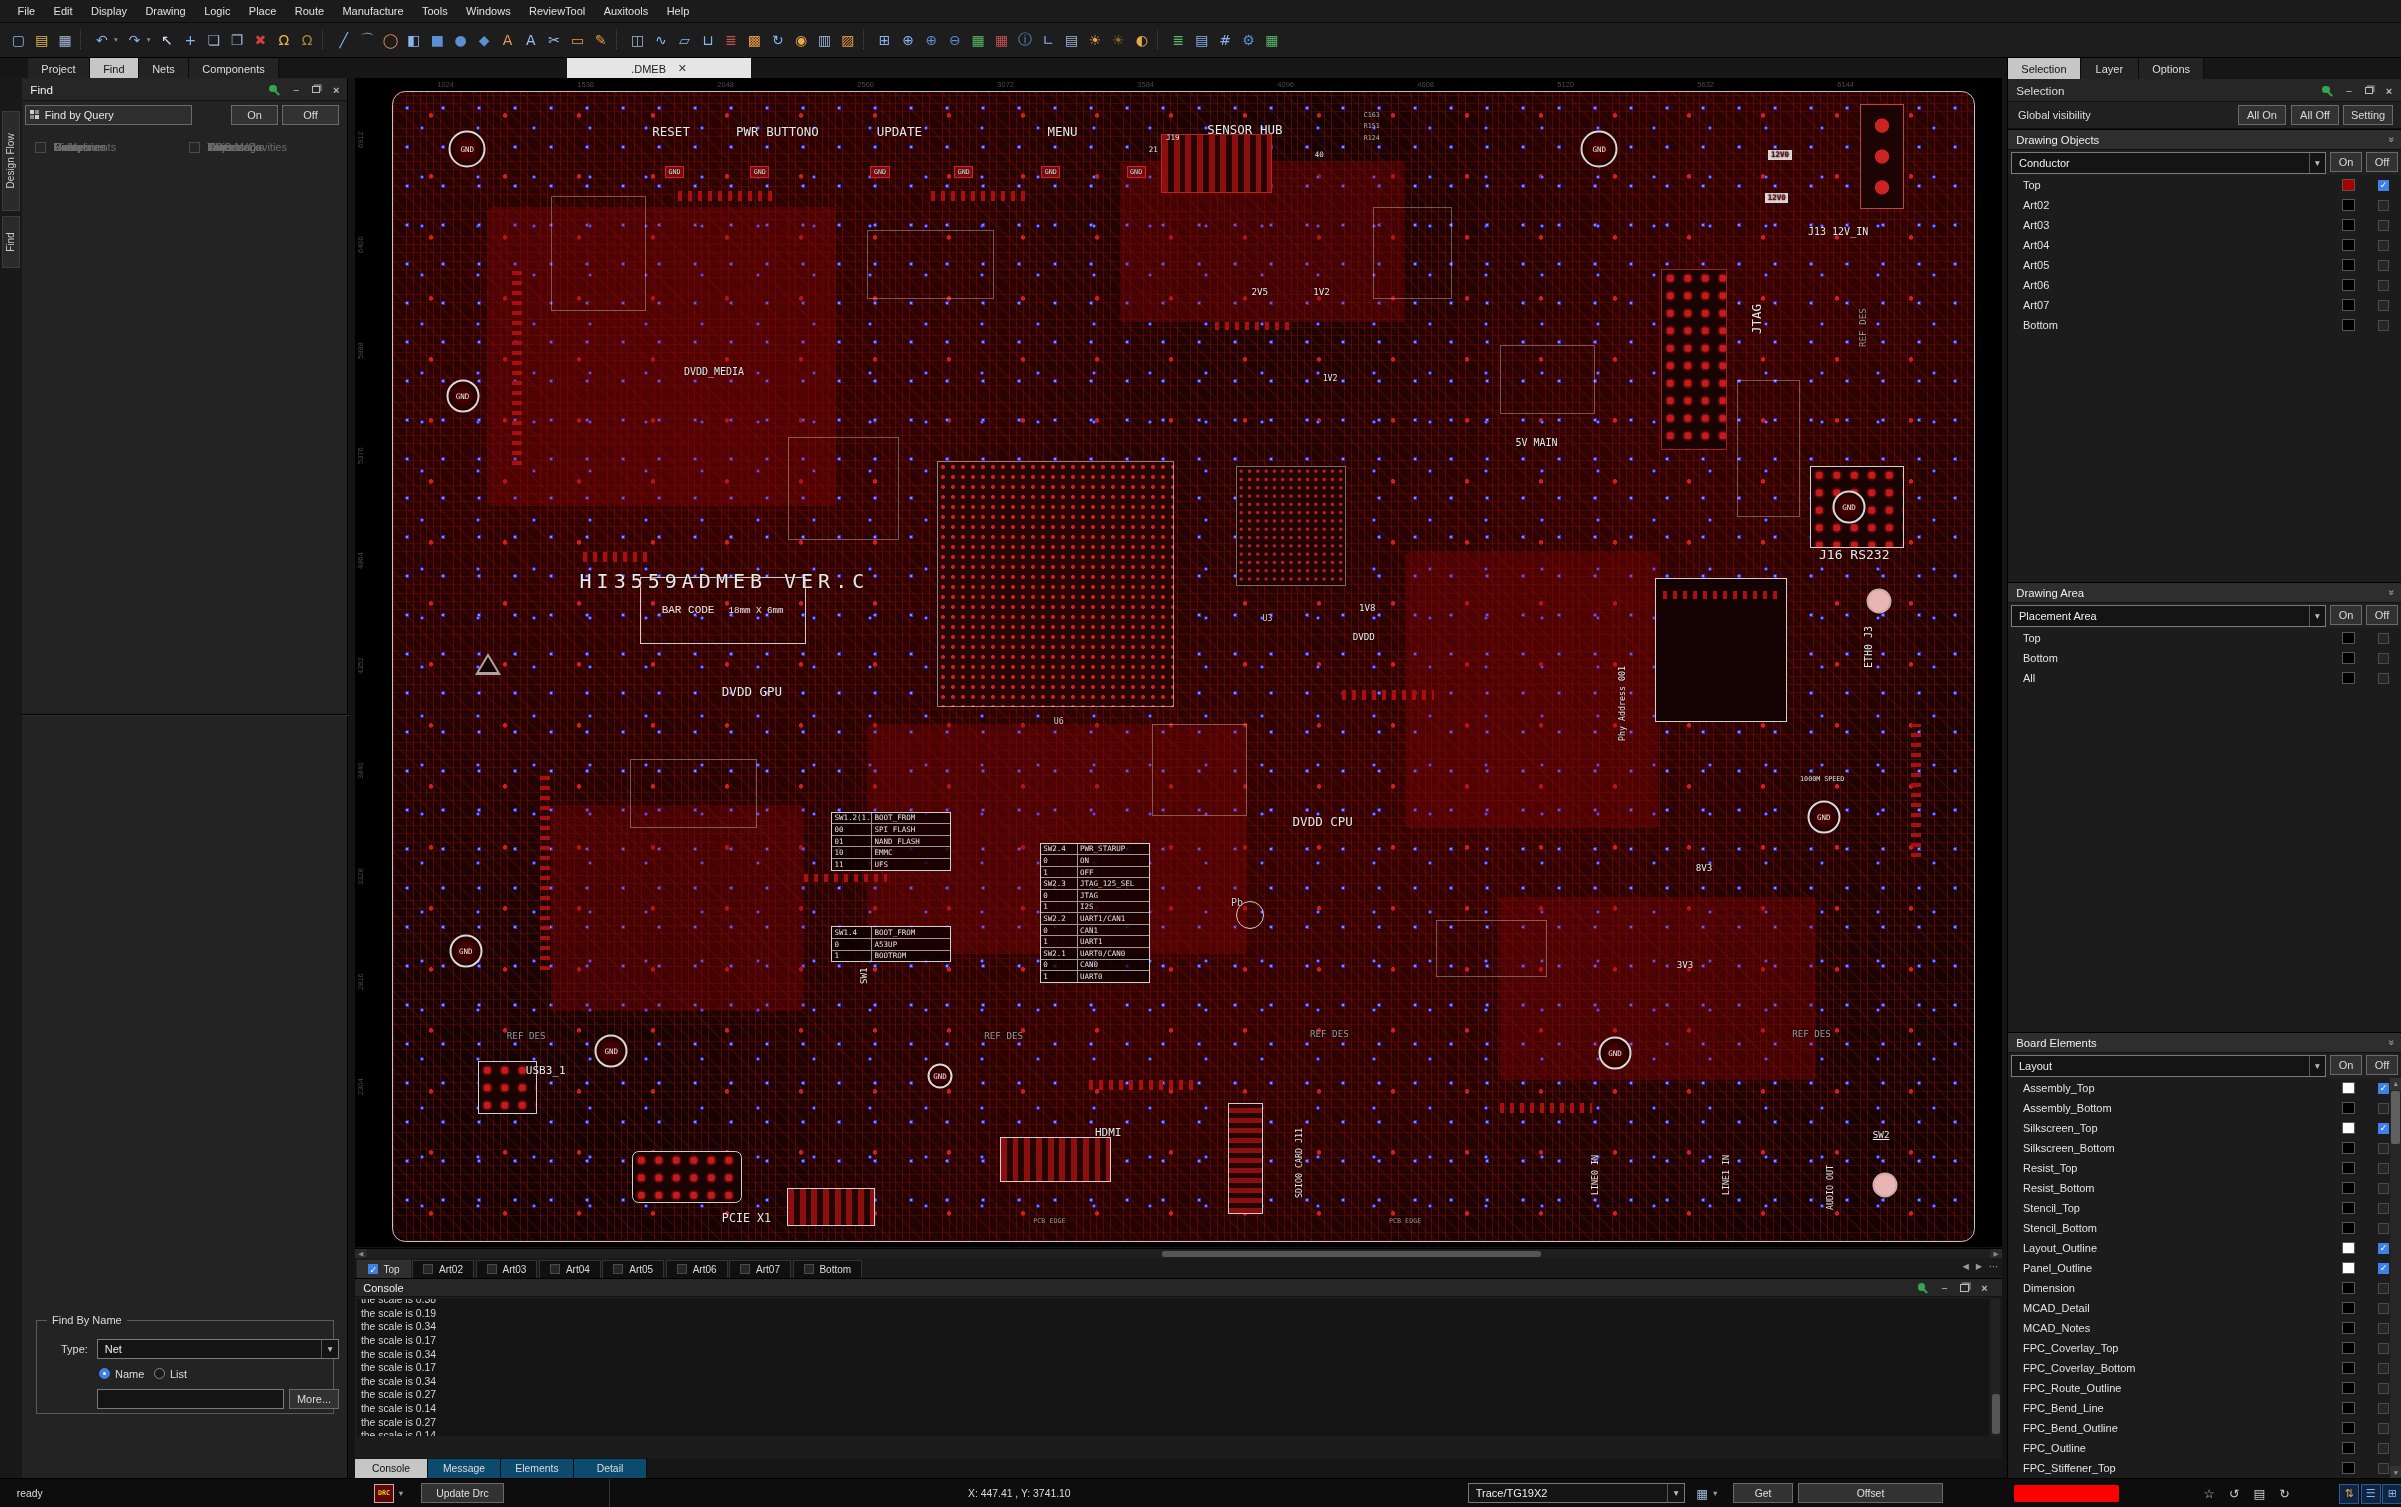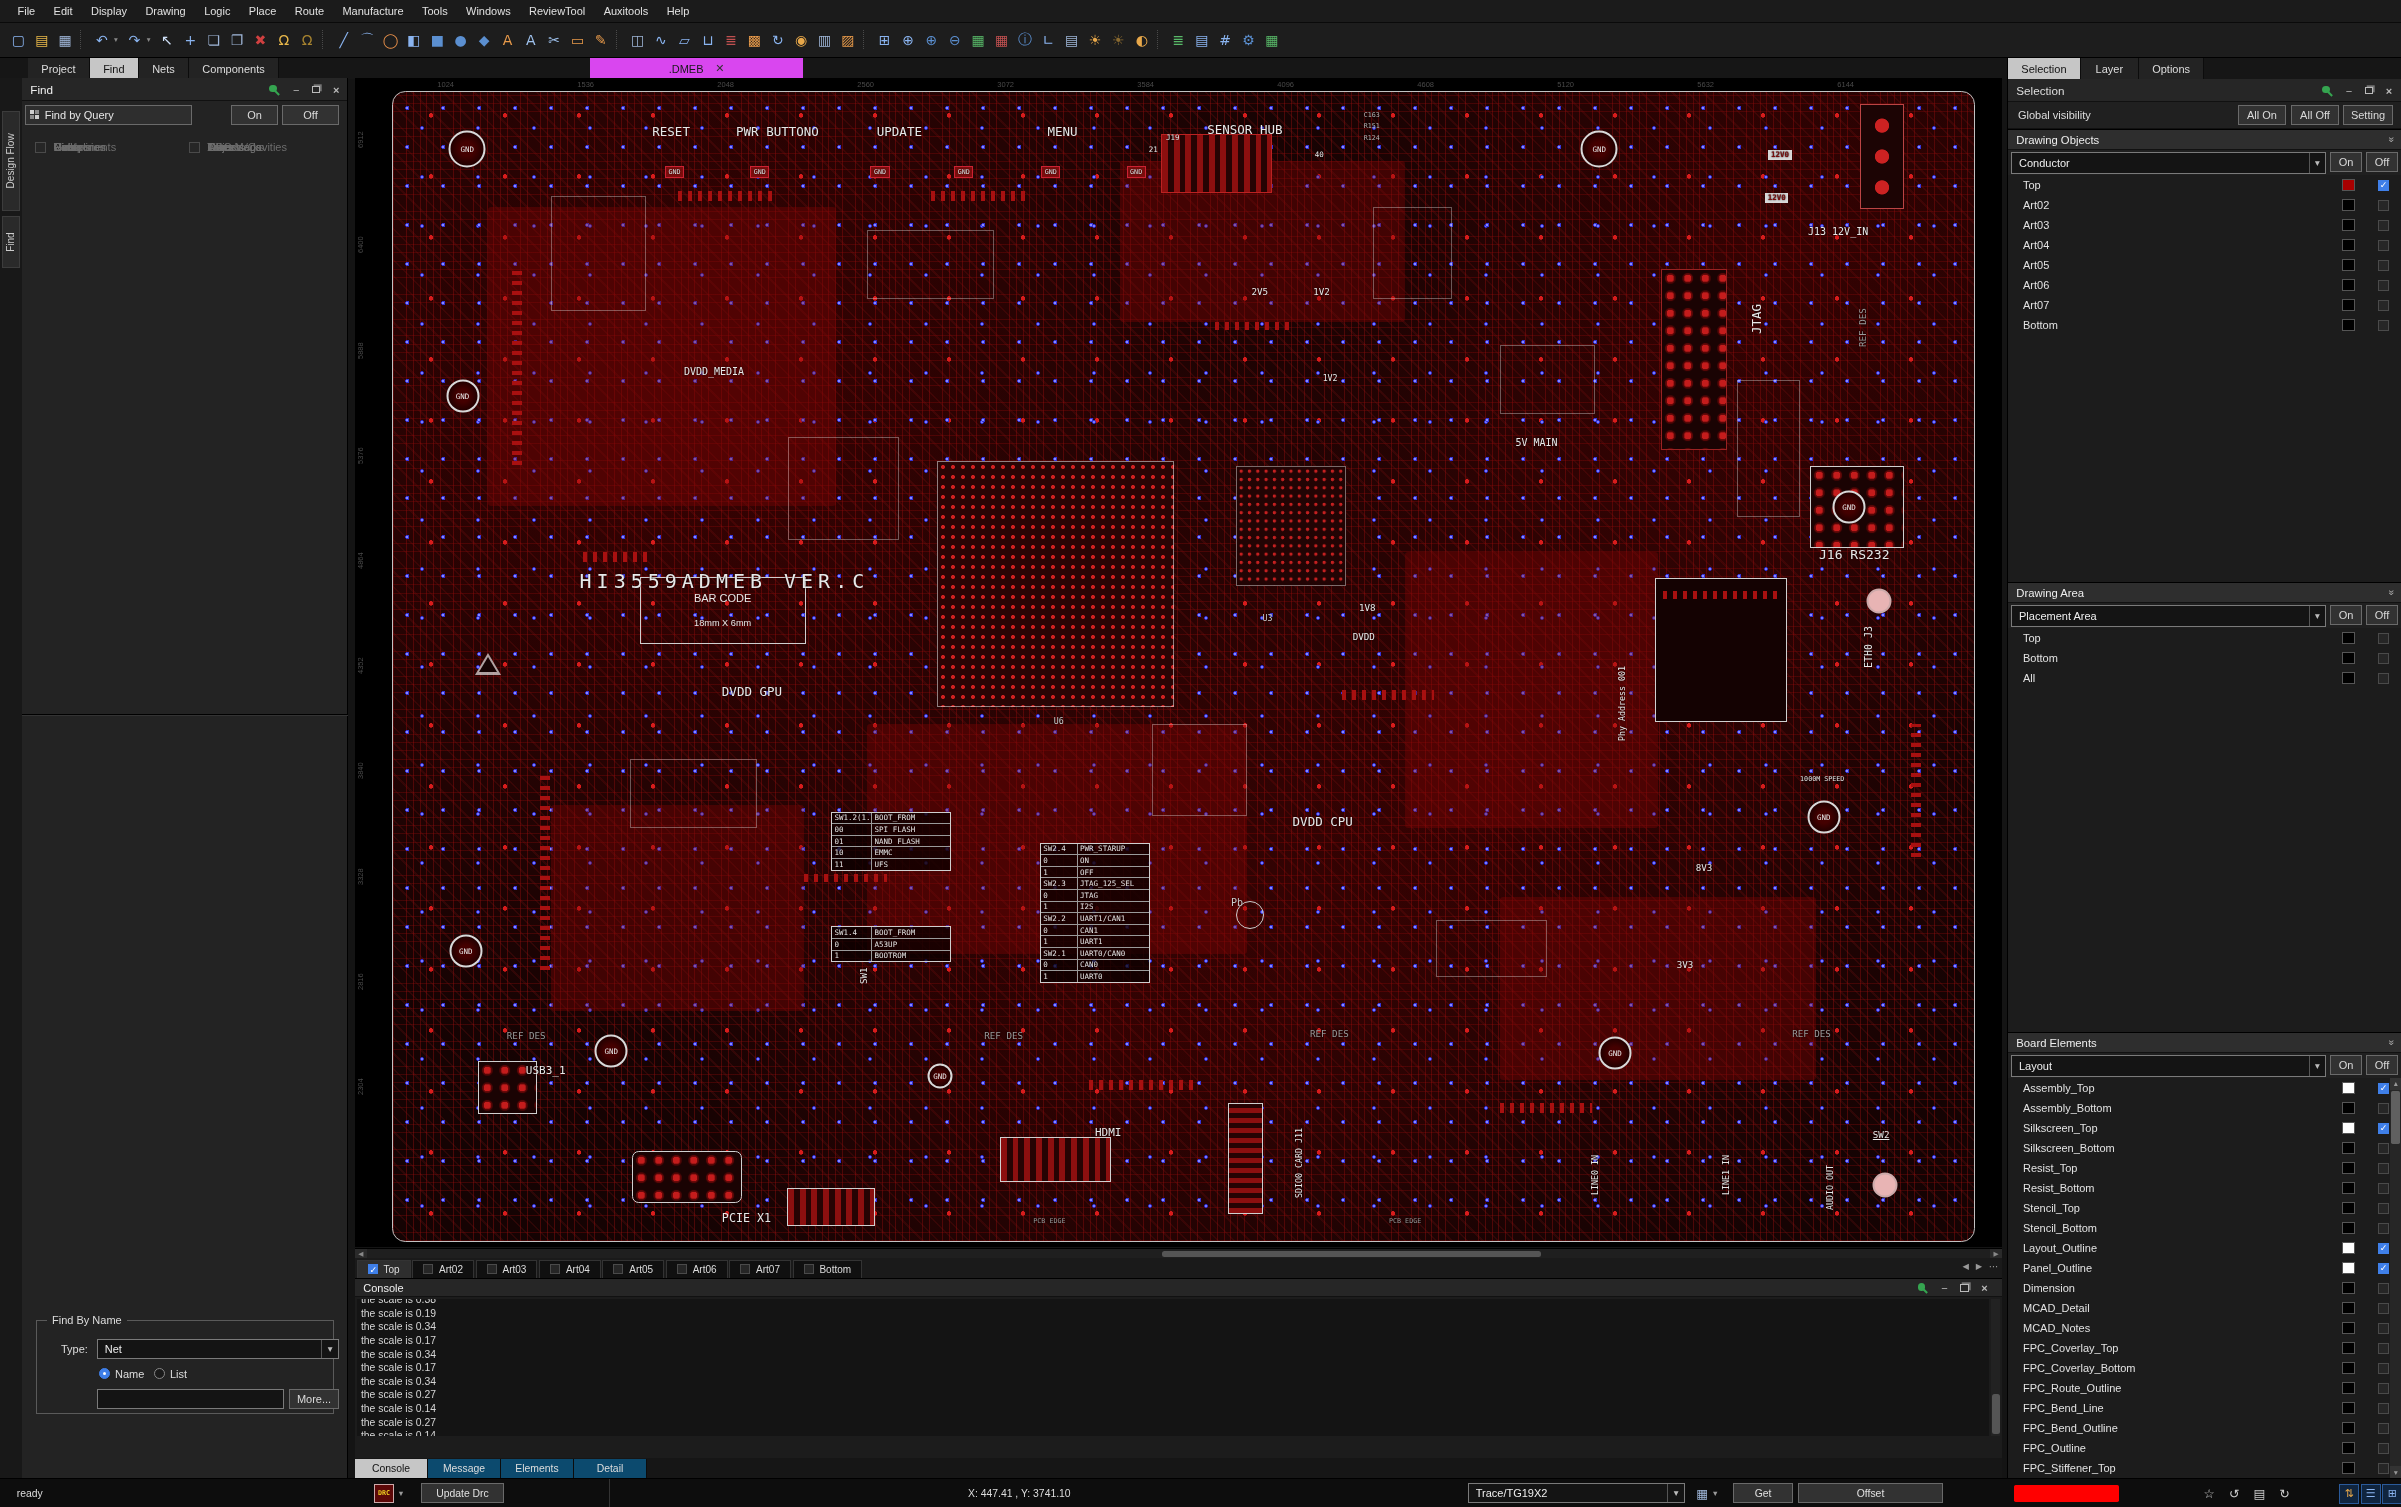--- a/index.html
+++ b/index.html
@@ -14,21 +14,21 @@
     display:flex;align-items:center;padding-left:6.7px;border-bottom:0.8px solid #000}
   .tbi{width:20px;height:20px;margin:0 1.7px;display:flex;align-items:center;justify-content:center;
     font-size:14px;font-family:"DejaVu Sans",sans-serif;border-radius:2.5px;cursor:pointer}
   .tbi.sep{width:6.7px;border-left:1.7px dotted #4a4a4a;height:18.4px;margin:0 3.3px;border-radius:0}
   .tbi.drop{width:10px;font-size:7.5px;color:#888;margin-left:-2.5px}
   
   #tabrow{position:absolute;left:0;top:58px;width:2401px;height:21px;background:#161616}
   .ptab{position:absolute;top:0;height:21px;display:flex;align-items:center;justify-content:center;
     background:#232323;color:#ddd;font-size:11px;border-right:0.8px solid #0c0c0c;cursor:pointer}
   .ptab.active{background:#c6c6c6;color:#111}
-  #doctab{position:absolute;left:590px;top:0;width:213px;height:21px;background:#d946ef;color:#1a1a1a;
+  #doctab{position:absolute;left:567px;top:0;width:184px;height:21px;background:#e5e5e5;color:#1a1a1a;
     display:flex;align-items:center;justify-content:center;gap:11.7px;font-size:11px;cursor:pointer}
   #doctab .x{color:#333;font-weight:bold}
   
   #vstrip{position:absolute;left:0;top:78px;width:22px;height:1400px;background:#181818}
   .vtab{position:absolute;left:1.7px;width:18.4px;background:#2a2a2a;border:0.8px solid #3c3c3c;
     color:#ccc;font-size:10px;display:flex;align-items:center;justify-content:center;cursor:pointer}
   .vtab span{writing-mode:vertical-rl;transform:rotate(180deg);white-space:nowrap;padding:6.7px 0}
   
   #lpanel{position:absolute;left:22px;top:78px;width:326px;height:1400px;background:#232323;border-right:1.7px solid #000}
   .ptitle{position:relative;height:23.4px;background:#262626;border-bottom:0.8px solid #111;
@@ -101,22 +101,22 @@
   .dotgrid{background-image:radial-gradient(circle at 8.3px 8.3px,#c41c1c 0 3.8px,#570606 3.8px 5px,transparent 5.8px);background-size:17.5px 17.5px}
   .barsv{background:repeating-linear-gradient(90deg,#8c0f0f 0 5.8px,#260303 5.8px 11.7px)}
   .barsh{background:repeating-linear-gradient(0deg,#8c0f0f 0 5px,#260303 5px 10px)}
   .ring{position:absolute;border-radius:50%;transform:translate(-50%,-50%)}
   .sktable{position:absolute;border:0.8px solid #cfcfcf;background:rgba(10,0,0,.75);
     font-family:"DejaVu Sans Mono",monospace;color:#e4e4e4;font-size:7.5px}
   .sktable .r{display:flex;border-bottom:0.8px solid #9a9a9a}
   .sktable .r:last-child{border-bottom:none}
   .sktable .c1{width:34%;padding:0.8px 2.5px;border-right:0.8px solid #9a9a9a;overflow:hidden}
   .sktable .c2{flex:1;padding:0.8px 2.5px;overflow:hidden}
-  #barcode{position:absolute;border:1.7px solid #cfcfcf;display:flex;flex-direction:column;align-items:center;justify-content:center;gap:14px;
-    color:#e8e8e8;font-family:Liberation Sans, sans-serif}
+  #barcode{position:absolute;border:1.7px solid #cfcfcf;display:flex;flex-direction:row;align-items:center;justify-content:center;gap:14px;
+    color:#e8e8e8;font-family:Liberation Mono, monospace}
   .tri{position:absolute;width:0;height:0;border-left:13.3px solid transparent;border-right:13.3px solid transparent;border-bottom:22px solid rgba(230,230,230,.7)}
   .tri::after{content:'';position:absolute;left:-9.2px;top:4.2px;width:0;height:0;border-left:9.2px solid transparent;border-right:9.2px solid transparent;border-bottom:15px solid #150303}
   
   #hscroll{position:absolute;left:355px;top:1248px;width:1647px;height:10px;background:#1f1f1f;border-top:0.8px solid #000}
   #hthumb{position:absolute;left:49%;top:1.7px;width:23%;height:6.7px;background:#555;border-radius:2.5px}
   .harr{position:absolute;top:0;width:11.7px;height:10px;color:#888;font-size:6.7px;display:flex;align-items:center;justify-content:center;background:#2a2a2a;cursor:pointer}
   #layerstrip{position:absolute;left:355px;top:1258px;width:1647px;height:20px;background:#1a1a1a;display:flex;align-items:flex-end}
   .ltab{height:18.4px;display:flex;align-items:center;gap:5.8px;padding:0 10px;background:#101010;border:0.8px solid #333;
     border-bottom:none;margin-right:1.7px;font-size:10px;color:#ddd;cursor:pointer}
   .ltab.active{background:#2e2e2e}

